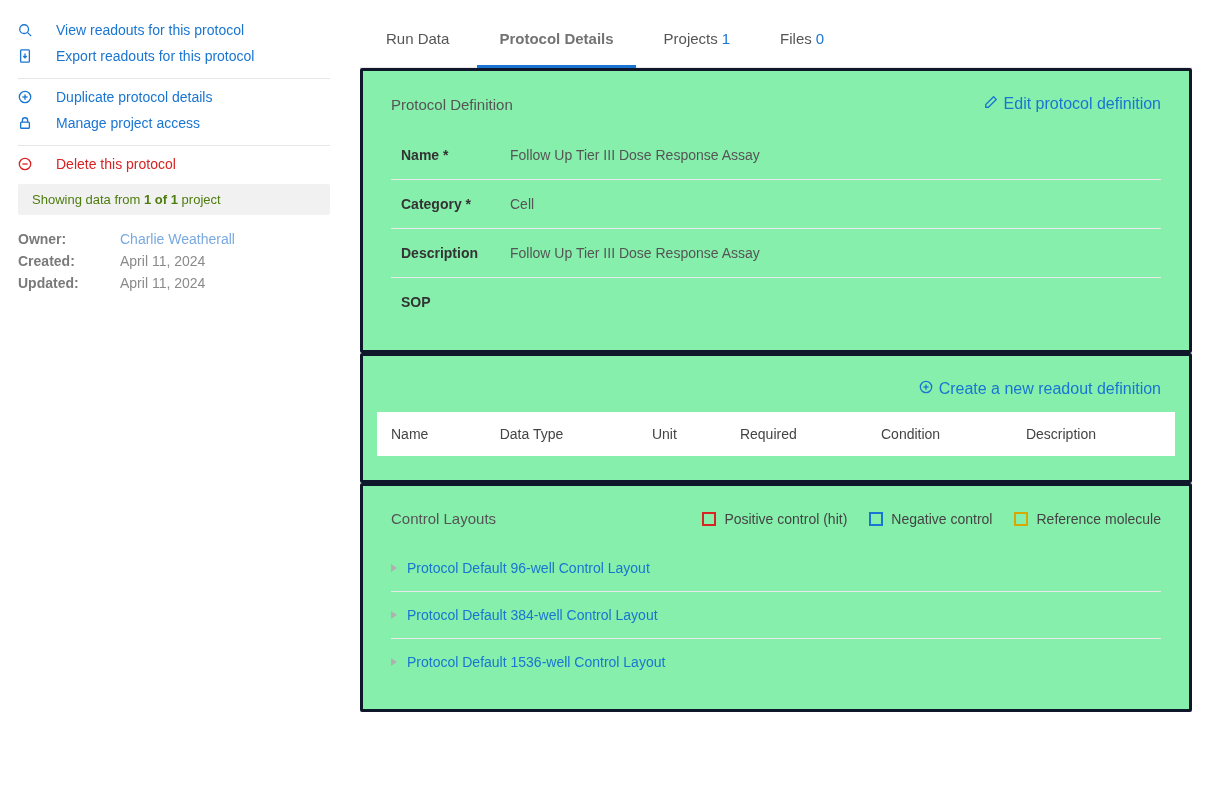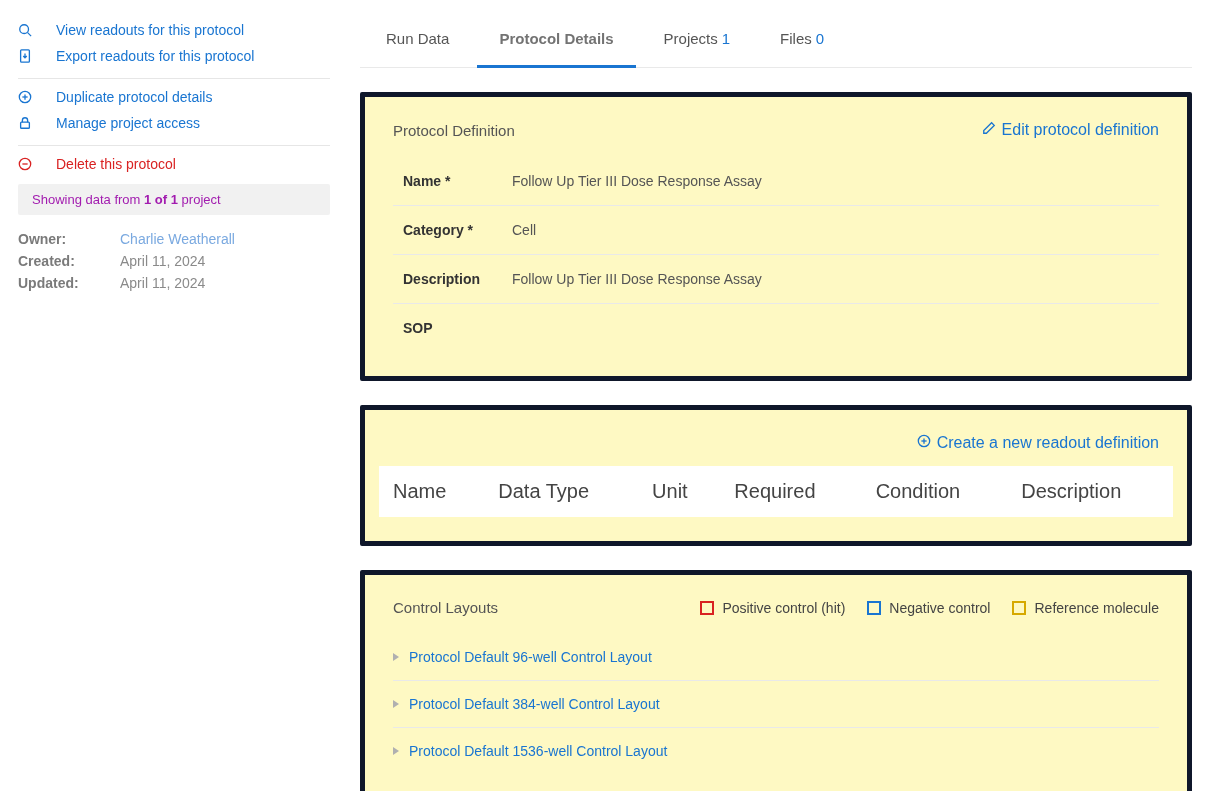--- a/index.html
+++ b/index.html
@@ -10,55 +10,55 @@
 
     
     .sidebar { width:340px; padding:20px 10px 0 18px; }
     .side-links { display:flex; flex-direction:column; gap:6px; padding-bottom:2px;}
     .side-link { display:flex; align-items:center; gap:24px; color:#1975d1; font-size:14px; padding:2px 0; cursor:pointer;}
     .side-link.red { color:#d92222; }
     .group-sep { border-top:1px solid #e6e6e6; margin:10px 0 8px 0; }
 
     .side-icon { width:14px; height:14px; display:flex; align-items:center; justify-content:center; }
 
-    .badge-box { background:#f1f1f1; padding:8px 14px; border-radius:2px; margin:8px 0 16px 0; color:#a21caf; font-size:13px;}
+    .badge-box { background:#f1f1f1; padding:8px 14px; border-radius:2px; margin:8px 0 16px 0; color:#4d7c0f; font-size:13px;}
     .badge-box b { font-weight:700; }
 
     .meta-row { display:flex; gap:24px; align-items:center; font-size:14px; margin:6px 0;}
     .meta-label { color:#7a7a7a; font-weight:600; width:78px; }
     .meta-value { color:#8a8a8a; }
     .meta-value.linky { color:#7aa9e0; }
 
     
     .main { flex:1 1 auto; padding:20px 20px 0 20px; }
 
     
     .tabs { display:flex; border-bottom:1px solid #e9e9e9; gap:42px; padding-left:22px;}
     .tab { padding:10px 4px 20px 4px; color:#555; font-size:15px; cursor:pointer;}
     .tab .count { color:#1975d1; margin-left:4px;}
     .tab.active { color:#737373; font-weight:700; position:relative;}
     .tab.active::after { content:""; position:absolute; left:-18px; right:-18px; bottom:-1px; height:3px; background:#1975d1;}
 
     
-    .panel { background:#fef9c3; border:5px solid #0f172a; border-radius:2px; margin-top:24px; padding:24px 28px;}
+    .panel { background:#86efac; border:3px solid #0f172a; border-radius:2px; padding:24px 28px;}
 
     .panel-head { display:flex; justify-content:space-between; align-items:center; margin-bottom:18px;}
     .panel-head h3 { font-size:15px; font-weight:400; color:#555;}
     .blue-action { color:#1975d1; display:inline-flex; align-items:flex-end; gap:6px; font-size:16px; cursor:pointer;}
 
     .info-row { display:flex; padding:16px 10px; border-bottom:1px solid #e9e9e9;}
     .info-row:last-child { border-bottom:none;}
     .info-label { width:109px; color:#333; font-weight:700; font-size:14px;}
     .info-value { color:#555; font-size:14px;}
 
     
     .panel.table-panel { padding:24px 14px;}
     .table-top { display:flex; justify-content:flex-end; padding:0 14px 14px 14px;}
     table.readouts { width:100%; border-collapse:collapse; background:#fff; }
-    table.readouts th { text-align:left; font-weight:400; color:#444; font-size:20px; padding:14px 14px;}
+    table.readouts th { text-align:left; font-weight:400; color:#444; font-size:14px; padding:14px 14px;}
 
     
     .legend { display:flex; align-items:center; gap:22px;}
     .legend-item { display:flex; align-items:center; gap:8px; color:#444;}
     .sq { width:14px; height:14px; border:2px solid; }
     .sq.red { border-color:#d92222;}
     .sq.blue{ border-color:#1975d1;}
     .sq.gold{ border-color:#d6a900;}
 
     .cl-row { display:flex; align-items:center; gap:10px; padding:15px 0; border-bottom:1px solid #e9e9e9;}

